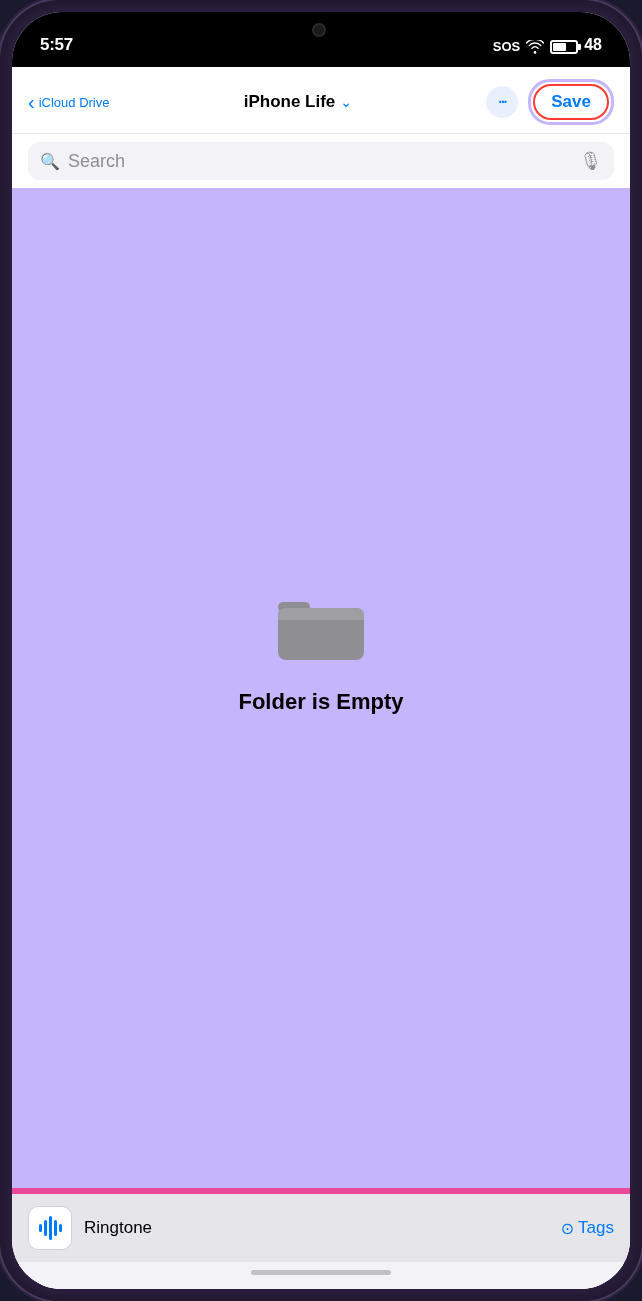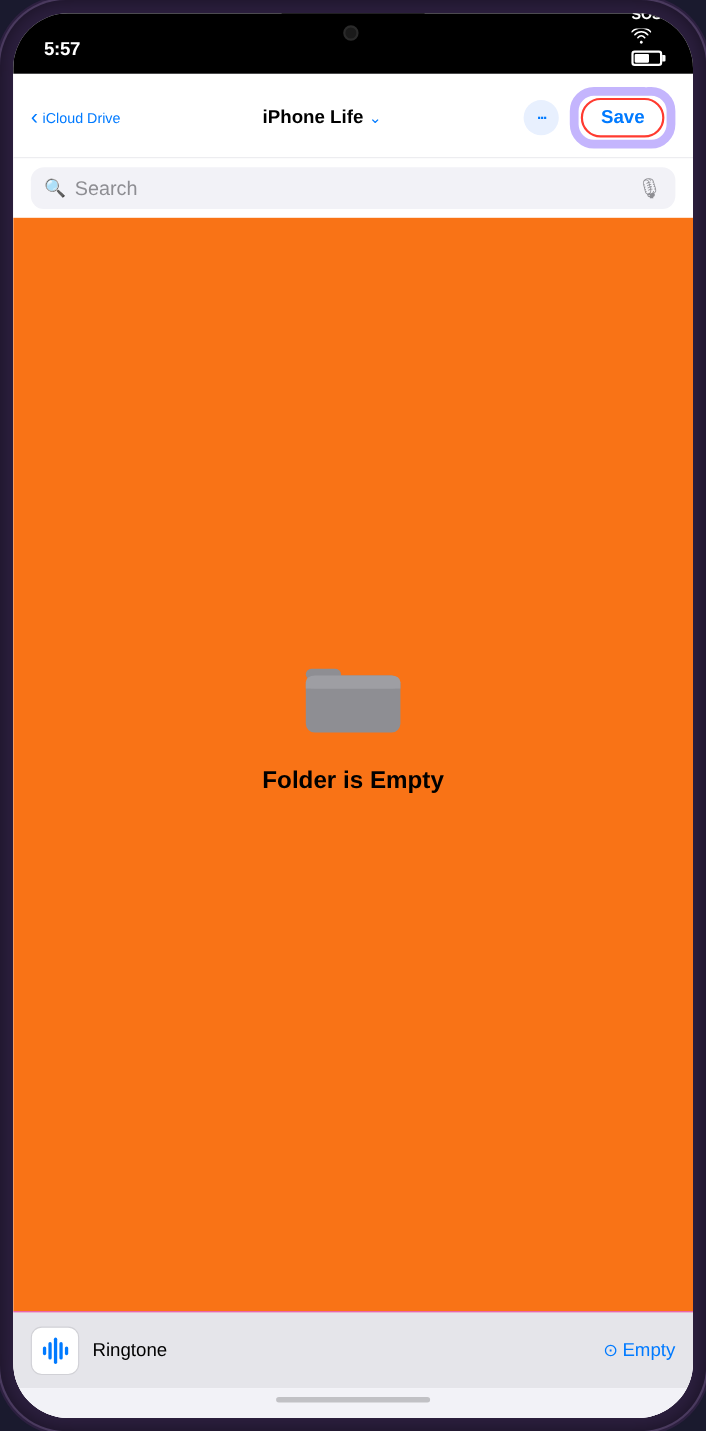--- a/index.html
+++ b/index.html
@@ -70,26 +70,25 @@
       width: 14px;
       height: 14px;
       background: #1a1a1a;
       border-radius: 50%;
       border: 2px solid #2a2a2a;
       margin-right: 4px;
     }
 
     .status-icons {
       display: flex;
-      align-items: flex-start;
+      align-items: flex-end;
       gap: 6px;
       color: #fff;
       font-size: 14px;
       font-weight: 600;
-      flex-direction: column;
     }
 
     .status-sos {
       font-size: 13px;
       font-weight: 700;
       color: #fff;
     }
 
     .battery-icon {
       width: 28px;
@@ -195,21 +194,21 @@
       padding: 6px 16px;
       background: #fff;
       border: 2.5px solid #ff3b30;
       border-radius: 20px;
       color: #007aff;
       font-size: 17px;
       font-weight: 600;
     }
 
     .save-highlight {
-      border: 8px solid #c4b5fd;
+      border: 3px solid #c4b5fd;
       border-radius: 22px;
       padding: 2px;
     }
 
     
     .search-container {
       padding: 8px 16px;
       background: #fff;
     }
 
@@ -238,21 +237,21 @@
       font-size: 18px;
     }
 
     
     .main-content {
       flex: 1;
       display: flex;
       flex-direction: column;
       align-items: center;
       justify-content: center;
-      background: #f97316;
+      background: #c4b5fd;
       padding-bottom: 72px;
     }
 
     .folder-icon-container {
       margin-bottom: 20px;
     }
 
     .folder-svg {
       width: 90px;
       height: 75px;
@@ -260,21 +259,21 @@
 
     .empty-folder-text {
       font-size: 22px;
       font-weight: 700;
       color: #000;
     }
 
     
     .bottom-bar {
       background: #e5e5ea;
-      border-top: 1px solid #ec4899;
+      border-top: 6px solid #ec4899;
       padding: 12px 16px;
       display: flex;
       align-items: center;
       gap: 12px;
       min-height: 70px;
     }
 
     .audio-wave-btn {
       width: 44px;
       height: 44px;
@@ -416,21 +415,21 @@
             <div class="audio-bar" style="height:8px;"></div>
             <div class="audio-bar" style="height:16px;"></div>
             <div class="audio-bar" style="height:24px;"></div>
             <div class="audio-bar" style="height:16px;"></div>
             <div class="audio-bar" style="height:8px;"></div>
           </div>
         </div>
         <span class="file-name-area">Ringtone</span>
         <div class="tags-btn">
           <span class="tags-icon">⊙</span>
-          <span>Empty</span>
+          <span>Tags</span>
         </div>
       </div>
 
       <div class="home-indicator">
         <div class="home-bar"></div>
       </div>
     </div>
   </div>
 </div>
 

